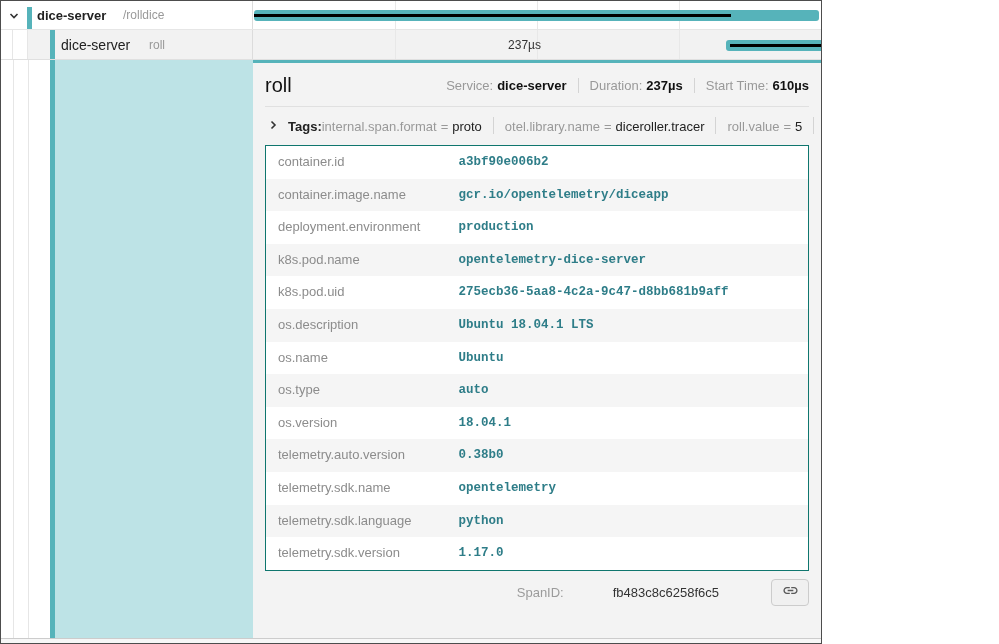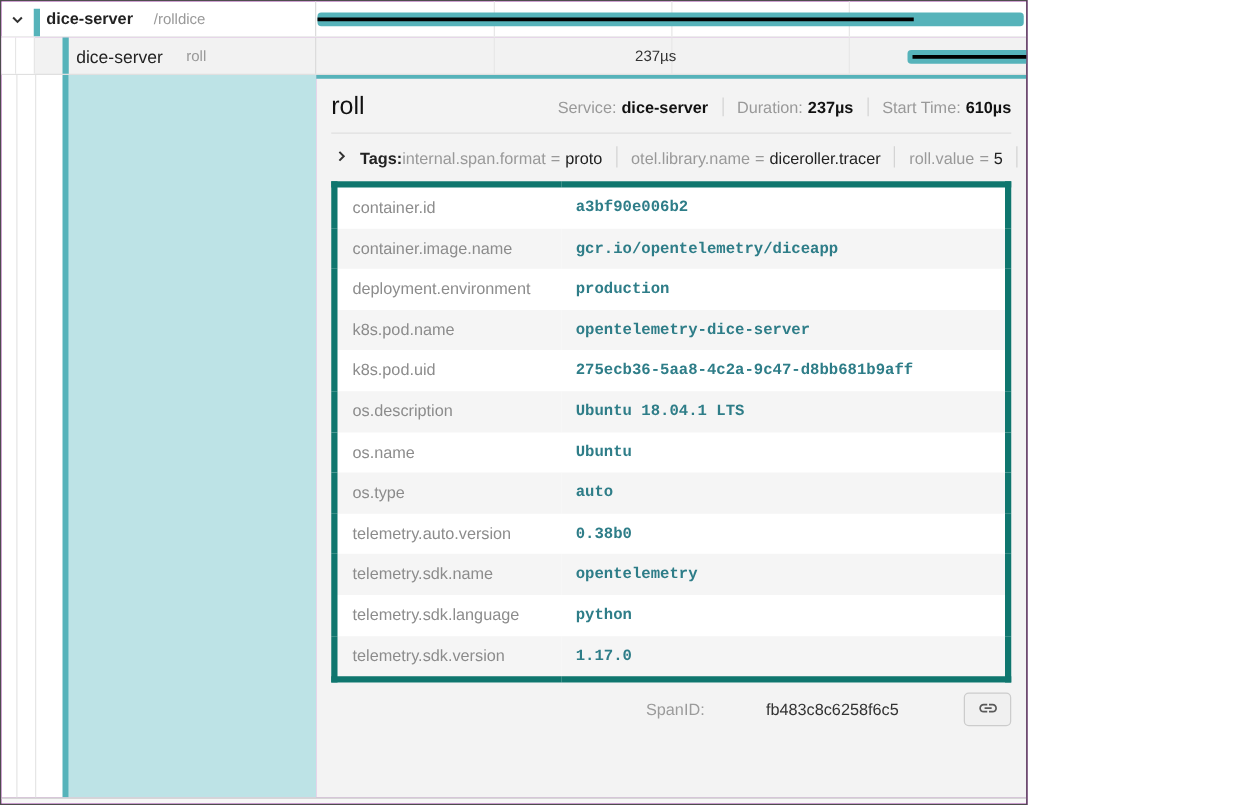--- a/index.html
+++ b/index.html
@@ -55,21 +55,21 @@
   .tags-label, .process-label { font-weight:700; color:#222; margin-left:9px; }
   .tag-item { white-space:nowrap; }
   .tag-item .k { color:#999; }
   .tag-item .eq { color:#999; margin:0 4px; }
   .tag-item .v { color:#222; }
   .tags-row .tag-item:first-of-type { margin-left:10px; }
   .tag-sep { display:inline-block; width:0; height:17px; border-left:1px solid #d4d4d4; margin:0 11px; }
 
   .process-row { display:flex; align-items:center; padding:8px 12px 6px 14px; font-size:14px; }
 
-  table.kv { margin:4px 12px 0 12px; width:calc(100% - 24px); background:#fff; border:5px solid #0f766e; border-collapse:collapse; font-size:13px; table-layout:fixed; }
+  table.kv { margin:4px 12px 0 12px; width:calc(100% - 24px); background:#fff; border:1px solid #0f766e; border-collapse:collapse; font-size:13px; table-layout:fixed; }
   table.kv tr:nth-child(even) { background:#f5f5f5; }
   table.kv td { padding:9px 12px; line-height:14.6px; vertical-align:top; }
   td.kcell { width:181px; color:#8c8c8c; }
   td.vcell { font-family:"Liberation Mono", monospace; font-weight:700; font-size:12.5px; color:#2e7d88; padding-left:0; }
 
   .detail-footer { display:flex; justify-content:flex-end; align-items:center; padding:8px 12px 0 12px; font-size:13px;gap:44px; }
   .spanid-label { color:#9b9b9b; }
   .spanid-value { color:#333; margin-left:5px; }
   .link-btn { margin-left:8px; width:38px; height:27px; border:1px solid #ccc; border-radius:4px; background:#f0f0f0; display:flex; align-items:center; justify-content:center; cursor:pointer; padding:0; }
 
@@ -194,20 +194,24 @@
           </tr>
         <tr>
             <td class="kcell">os.name</td>
             <td class="vcell">Ubuntu</td>
           </tr>
         <tr>
             <td class="kcell">os.type</td>
             <td class="vcell">auto</td>
           </tr>
         <tr>
+            <td class="kcell">os.version</td>
+            <td class="vcell">18.04.1</td>
+          </tr>
+        <tr>
             <td class="kcell">telemetry.auto.version</td>
             <td class="vcell">0.38b0</td>
           </tr>
         <tr>
             <td class="kcell">telemetry.sdk.name</td>
             <td class="vcell">opentelemetry</td>
           </tr>
         <tr>
             <td class="kcell">telemetry.sdk.language</td>
             <td class="vcell">python</td>

